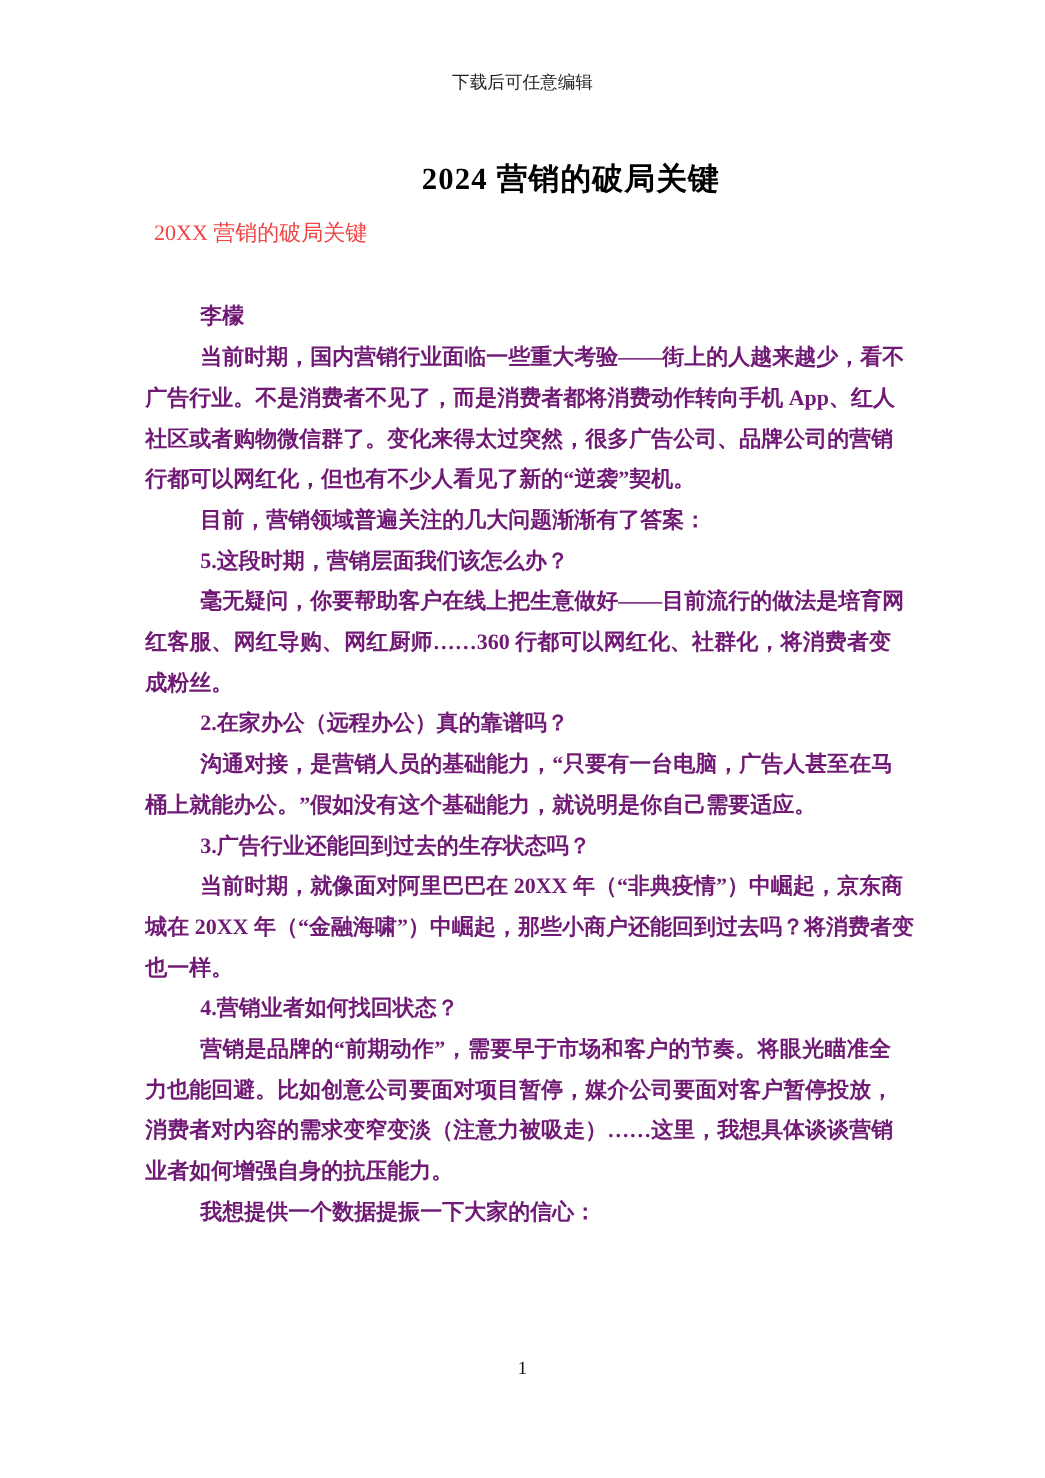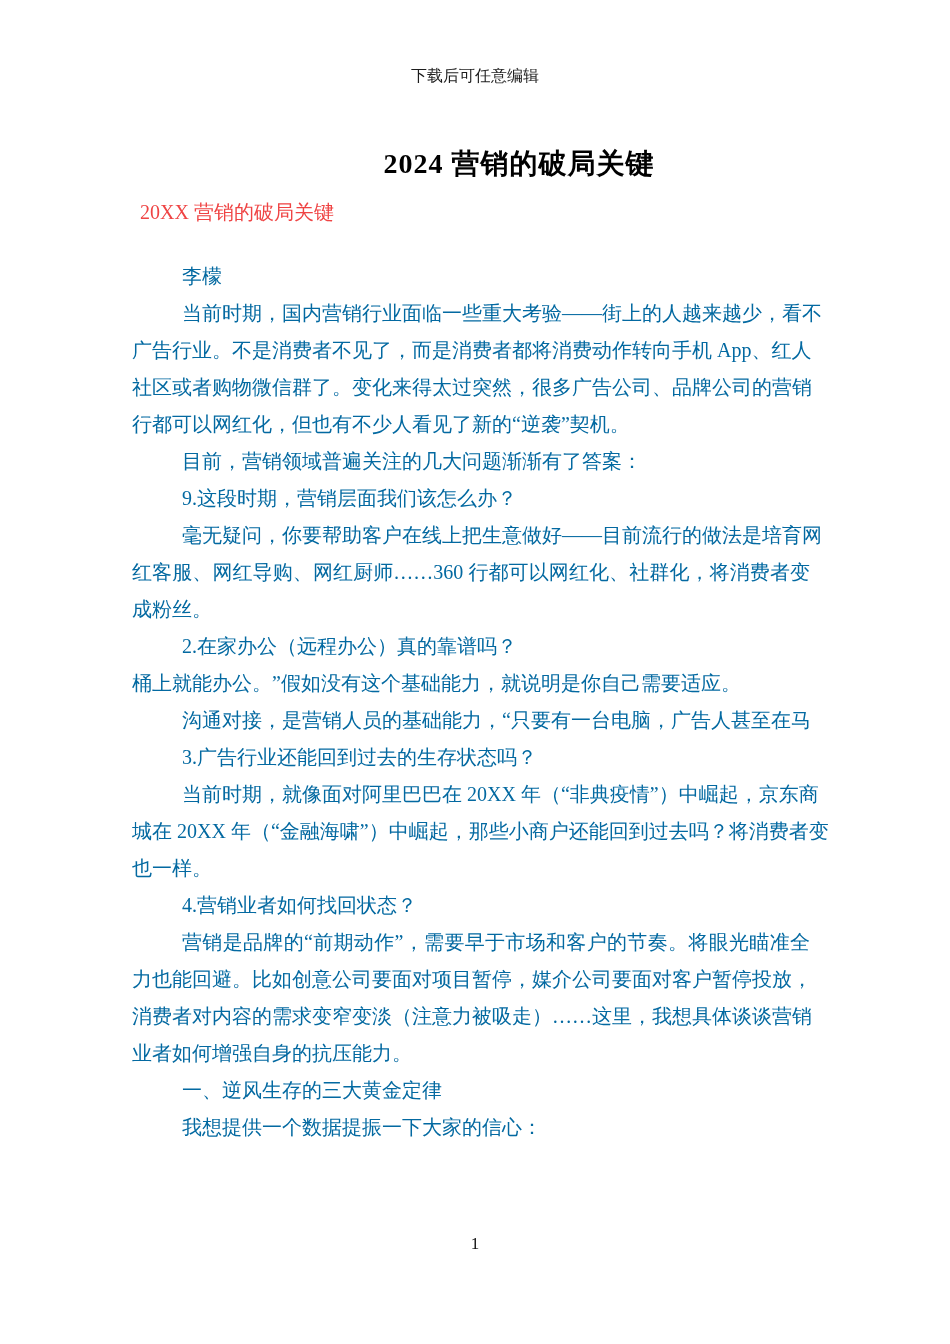--- a/index.html
+++ b/index.html
@@ -43,25 +43,26 @@
     position: absolute;
     top: 197px;
     left: 140px;
     width: 678px;
     font-size: 20px;
     line-height: 30px;
     color: #ef4444;
   }
   .doc-body {
     position: absolute;
-    top: 258px;
+    top: 270px;
     left: 132px;
     width: 678px;
     font-size: 20px;
-    color: #0369a1;
+    color: #701a75;
+    font-weight: bold;
   }
   .line {
     height: 37px;
     line-height: 37px;
     text-align: justify;
     text-align-last: justify;
     text-justify: inter-character;
     white-space: nowrap;
     overflow: visible;
   }
@@ -92,34 +93,33 @@
 
   <div class="doc-subtitle">20XX 营销的破局关键</div>
 
   <div class="doc-body">
       <div class="line indent para-end">李檬</div>
       <div class="line indent">当前时期，国内营销行业面临一些重大考验——街上的人越来越少，看不</div>
       <div class="line">广告行业。不是消费者不见了，而是消费者都将消费动作转向手机 App、红人</div>
       <div class="line">社区或者购物微信群了。变化来得太过突然，很多广告公司、品牌公司的营销</div>
       <div class="line para-end">行都可以网红化，但也有不少人看见了新的“逆袭”契机。</div>
       <div class="line indent para-end">目前，营销领域普遍关注的几大问题渐渐有了答案：</div>
-      <div class="line indent para-end">9.这段时期，营销层面我们该怎么办？</div>
+      <div class="line indent para-end">5.这段时期，营销层面我们该怎么办？</div>
       <div class="line indent">毫无疑问，你要帮助客户在线上把生意做好——目前流行的做法是培育网</div>
       <div class="line">红客服、网红导购、网红厨师……360 行都可以网红化、社群化，将消费者变</div>
       <div class="line para-end">成粉丝。</div>
       <div class="line indent para-end">2.在家办公（远程办公）真的靠谱吗？</div>
+      <div class="line indent">沟通对接，是营销人员的基础能力，“只要有一台电脑，广告人甚至在马</div>
       <div class="line para-end">桶上就能办公。”假如没有这个基础能力，就说明是你自己需要适应。</div>
-      <div class="line indent">沟通对接，是营销人员的基础能力，“只要有一台电脑，广告人甚至在马</div>
       <div class="line indent para-end">3.广告行业还能回到过去的生存状态吗？</div>
       <div class="line indent">当前时期，就像面对阿里巴巴在 20XX 年（“非典疫情”）中崛起，京东商</div>
       <div class="line">城在 20XX 年（“金融海啸”）中崛起，那些小商户还能回到过去吗？将消费者变</div>
       <div class="line para-end">也一样。</div>
       <div class="line indent para-end">4.营销业者如何找回状态？</div>
       <div class="line indent">营销是品牌的“前期动作”，需要早于市场和客户的节奏。将眼光瞄准全</div>
       <div class="line">力也能回避。比如创意公司要面对项目暂停，媒介公司要面对客户暂停投放，</div>
       <div class="line">消费者对内容的需求变窄变淡（注意力被吸走）……这里，我想具体谈谈营销</div>
       <div class="line para-end">业者如何增强自身的抗压能力。</div>
-      <div class="line indent para-end">一、逆风生存的三大黄金定律</div>
       <div class="line indent para-end">我想提供一个数据提振一下大家的信心：</div>
     </div>
 
   <div class="page-number">1</div>
 </div>
 
 </body></html>

